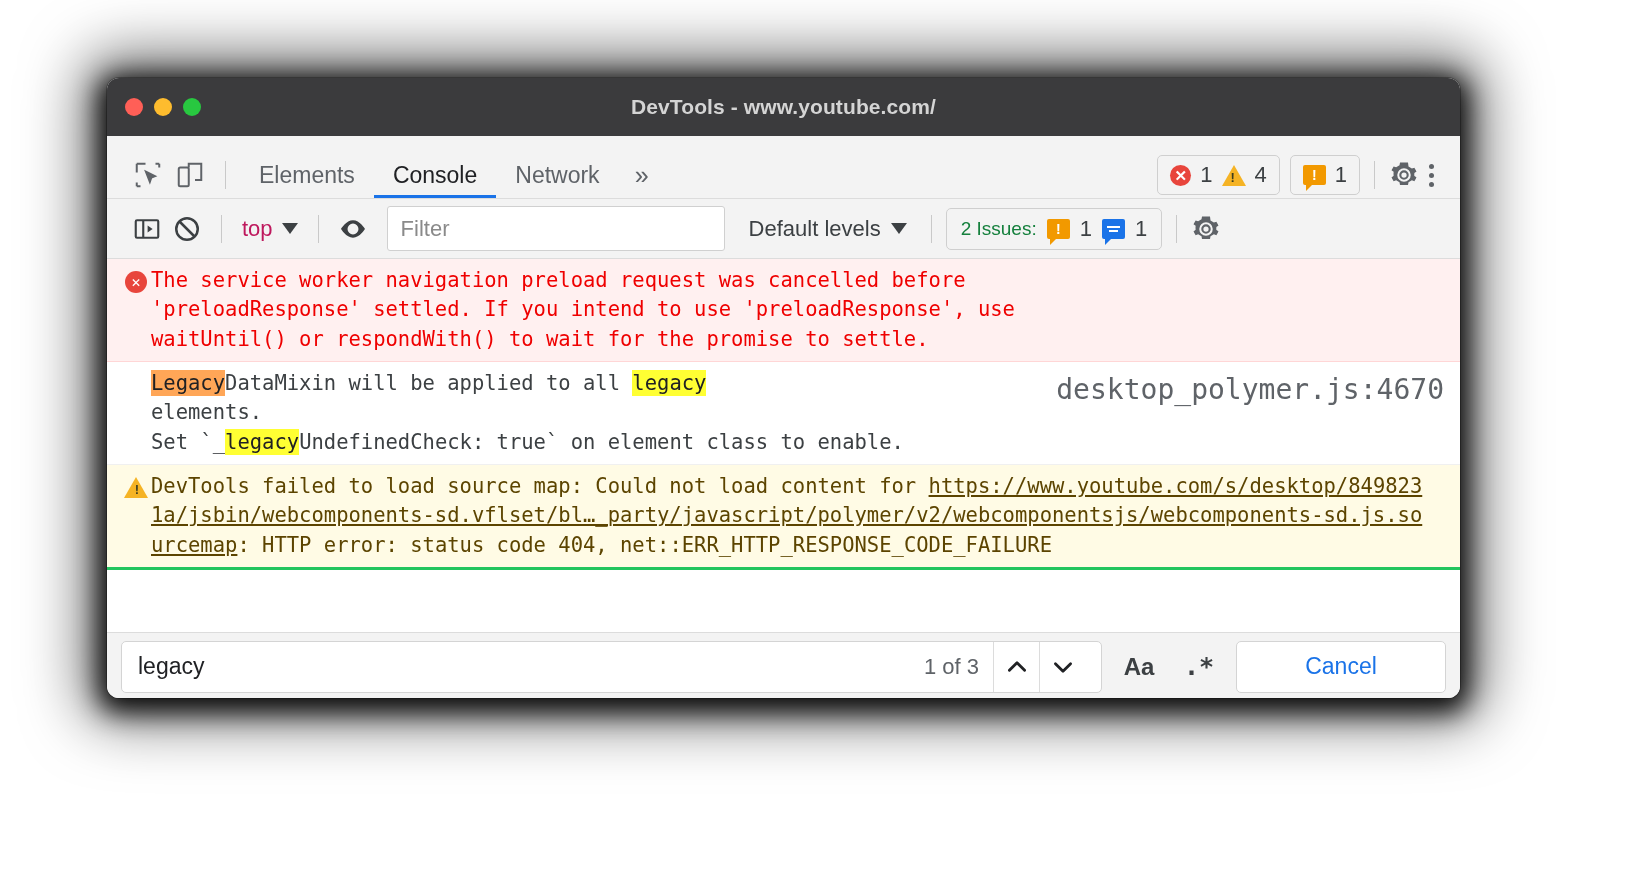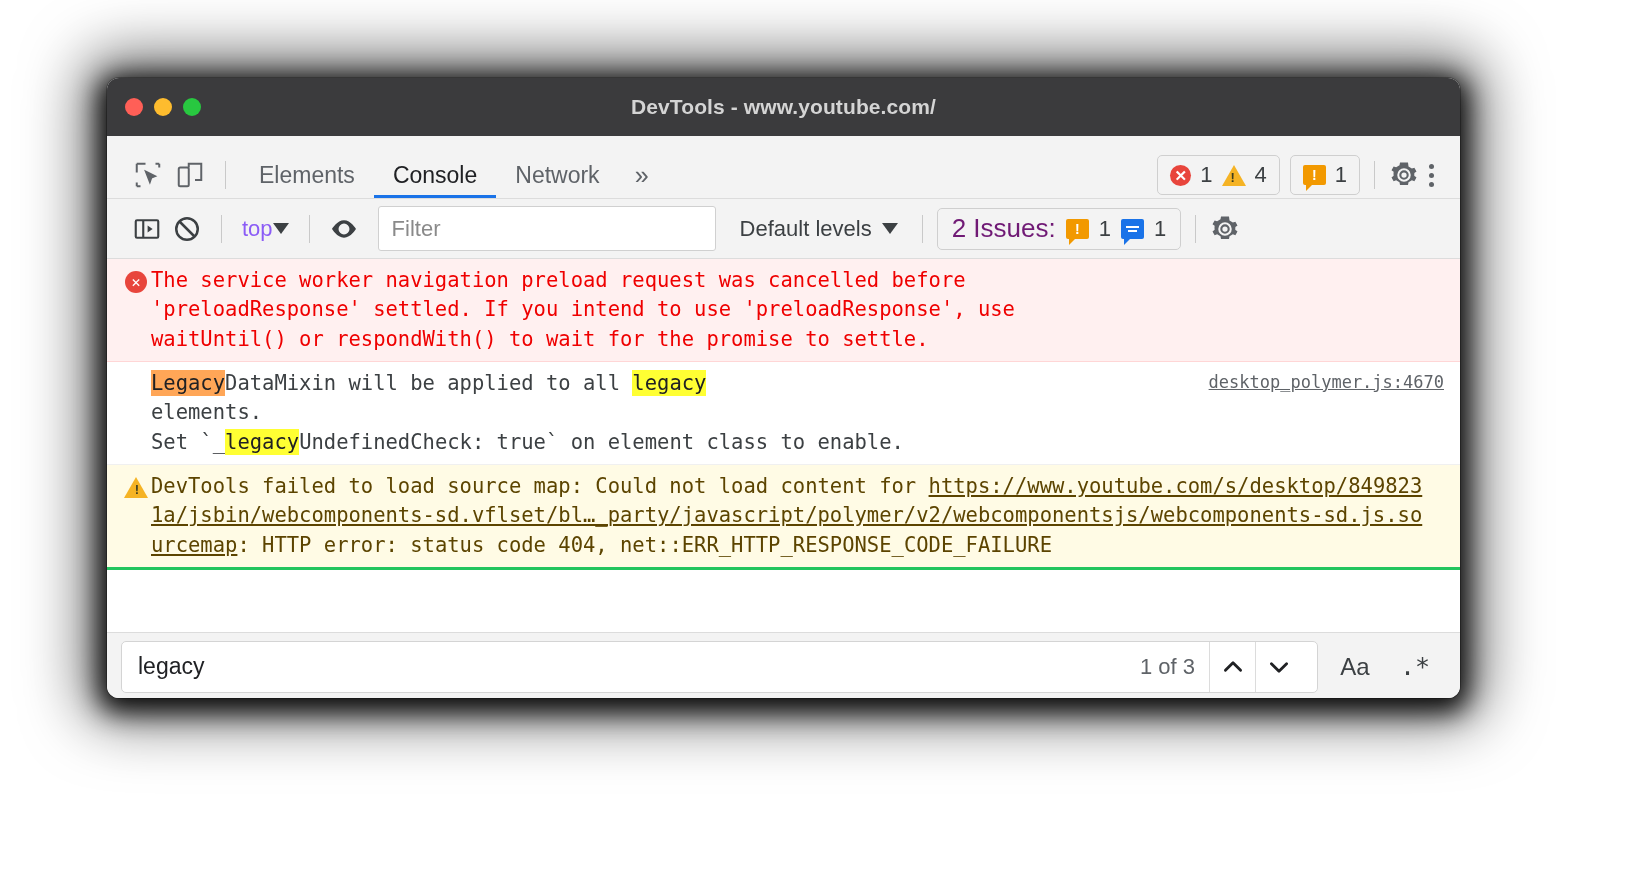--- a/index.html
+++ b/index.html
@@ -202,22 +202,22 @@
     align-items: center;
     padding: 0 16px 0 20px;
   }
   .ct-icon {
     width: 40px; height: 40px;
     display: flex; align-items: center; justify-content: center;
     color: #3c4043;
     flex: 0 0 auto;
   }
   .ctx-select {
-    font-size: 22px; color: #8b5cf6;
-    display: flex; align-items: center; 
+    font-size: 22px; color: #be185d;
+    display: flex; align-items: center; gap: 9px;
     padding: 0 6px;
     white-space: nowrap;
   }
   .caret {
     width: 0; height: 0;
     border-left: 8px solid transparent;
     border-right: 8px solid transparent;
     border-top: 11px solid #3c4043;
   }
   .filter-input {
@@ -238,21 +238,21 @@
     white-space: nowrap;
   }
   .issues-pill {
     display: flex; align-items: center; gap: 10px;
     border: 1px solid #cfcfcf;
     border-radius: 5px;
     height: 42px;
     padding: 0 14px;
     background: #f3f3f3;
   }
-  .issues-pill .label { font-size: 26px; color: #701a75; white-space: nowrap; }
+  .issues-pill .label { font-size: 19px; color: #15803d; white-space: nowrap; }
 
   
   .messages {
     background: #ffffff;
     height: 373px;
     overflow: hidden;
   }
   .msg {
     display: flex;
     padding: 7px 16px 7px 14px;
@@ -284,23 +284,22 @@
   }
   .msg-body {
     flex: 1 1 auto;
     white-space: pre-wrap;
     word-break: break-all;
     padding-right: 10px;
   }
   .msg-link {
     flex: 0 0 auto;
     font-family: "DejaVu Sans Mono", "Liberation Mono", monospace;
-    font-size: 17px;
+    font-size: 28px;
     color: #5f6368;
-    text-decoration: underline;
     padding-top: 1px;
     white-space: nowrap;
   }
   mark.cur { background: #ffa657; color: #202124; padding: 1px 0; }
   mark.hit { background: #ffff33; color: #202124; padding: 1px 0; }
   .wlink { color: #5c4400; text-decoration: underline; }
 
   
   .searchbar {
     height: 68px;
@@ -328,20 +327,21 @@
     display: flex; align-items: center; justify-content: center;
     border-left: 1px solid #dcdcdc;
     color: #202124;
   }
   .opt-btns { display: flex; align-items: center; gap: 6px; margin: 0 4px 0 10px; }
   .opt-btn {
     min-width: 54px; height: 48px;
     display: flex; align-items: center; justify-content: center;
     font-size: 24px; color: #3c4043;
     border-radius: 4px;
+    font-weight: bold;
   }
   .opt-btn.mono { font-family: "DejaVu Sans Mono", "Liberation Mono", monospace; font-size: 25px; }
   .cancel-btn {
     flex: 0 0 auto;
     height: 52px;
     min-width: 210px;
     background: #ffffff;
     border: 1px solid #d4d4d4;
     border-radius: 5px;
     display: flex; align-items: center; justify-content: center;
@@ -512,16 +512,17 @@
             <svg width="26" height="26" viewBox="0 0 24 24" fill="none" stroke="currentColor" stroke-width="2.6" stroke-linecap="round" stroke-linejoin="round">
               <path d="M5 9l7 7 7-7"></path>
             </svg>
           </div>
         </div>
       </div>
       <div class="opt-btns">
         <div class="opt-btn">Aa</div>
         <div class="opt-btn mono">.*</div>
       </div>
+      <div class="cancel-btn">Cancel</div>
     </div>
 
   </div>
 </div>
 
 </body></html>

